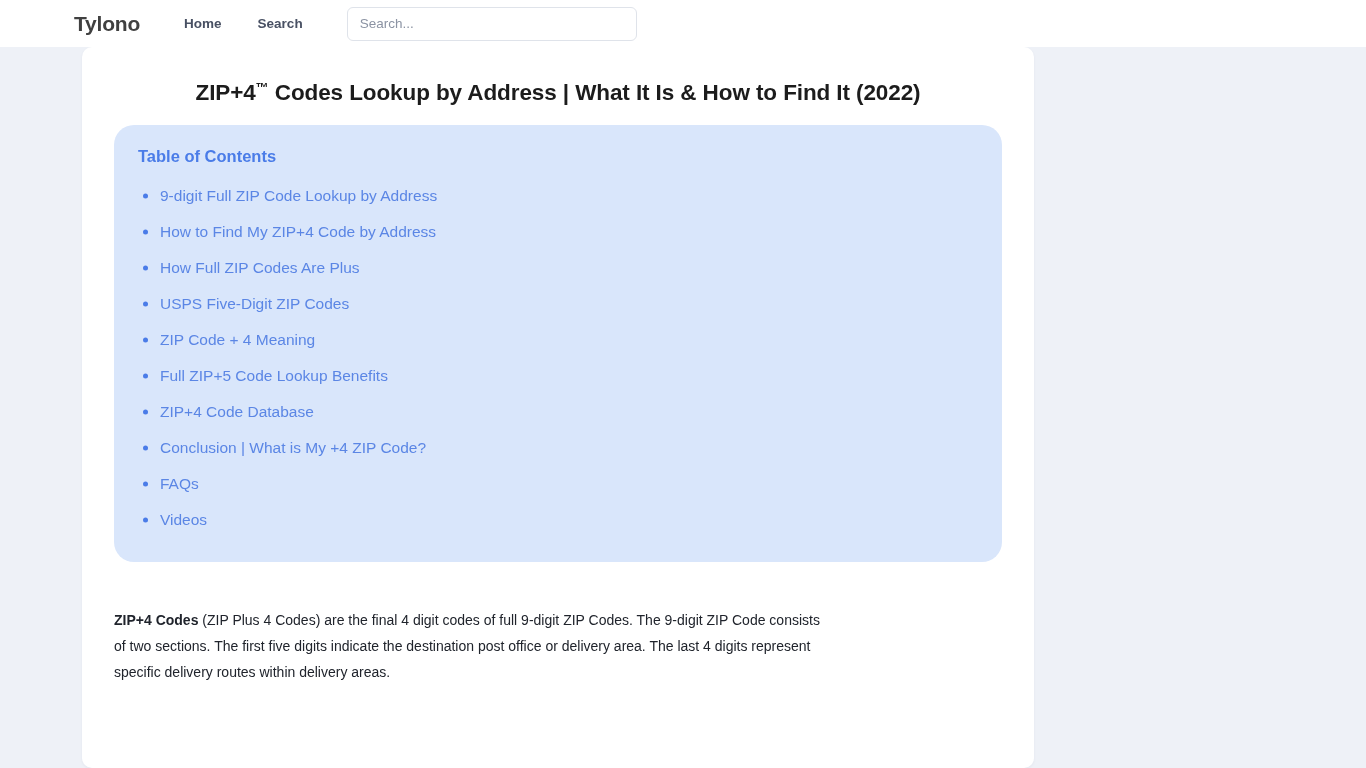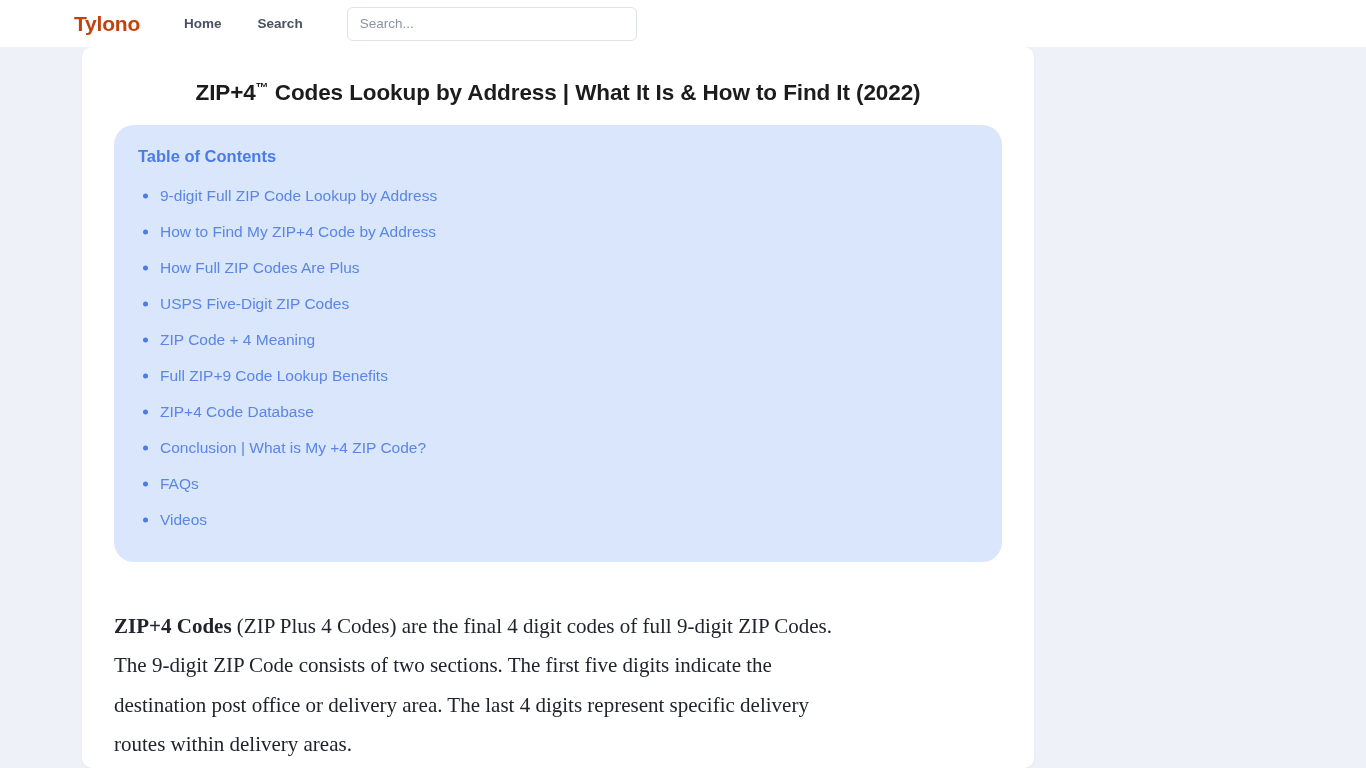--- a/index.html
+++ b/index.html
@@ -22,21 +22,21 @@
     background: #ffffff;
     display: flex;
     align-items: center;
     padding: 0 0 0 74px;
     position: relative;
     z-index: 5;
   }
   .brand {
     font-size: 21px;
     font-weight: bold;
-    color: #c2410c;
+    color: #404040;
     letter-spacing: -0.2px;
     line-height: 1;
     cursor: pointer;
     user-select: none;
   }
   .nav-links {
     display: flex;
     align-items: flex-start;
     margin-left: 44px;
     gap: 36px;
@@ -137,25 +137,24 @@
     font-size: 15.5px;
     color: #5b86e5;
     text-decoration: none;
     cursor: pointer;
     line-height: 1.3;
   }
 
   
   .body-copy {
     margin: 45px 0 0 0;
-    font-size: 21px;
+    font-size: 14px;
     line-height: 1.87;
     color: #20242c;
     max-width: 718px;
-    font-family: Liberation Serif, serif;
   }
   .body-copy b { font-weight: bold; }
 </style>
 </head>
 <body>
 
 <div class="navbar">
   <div class="brand">Tylono</div>
 
   <nav class="nav-links">
@@ -185,21 +184,21 @@
         <li class="toc-item">
           <a class="toc-link">How Full ZIP Codes Are Plus</a>
         </li>
         <li class="toc-item">
           <a class="toc-link">USPS Five-Digit ZIP Codes</a>
         </li>
         <li class="toc-item">
           <a class="toc-link">ZIP Code + 4 Meaning</a>
         </li>
         <li class="toc-item">
-          <a class="toc-link">Full ZIP+9 Code Lookup Benefits</a>
+          <a class="toc-link">Full ZIP+5 Code Lookup Benefits</a>
         </li>
         <li class="toc-item">
           <a class="toc-link">ZIP+4 Code Database</a>
         </li>
         <li class="toc-item">
           <a class="toc-link">Conclusion | What is My +4 ZIP Code?</a>
         </li>
         <li class="toc-item">
           <a class="toc-link">FAQs</a>
         </li>

